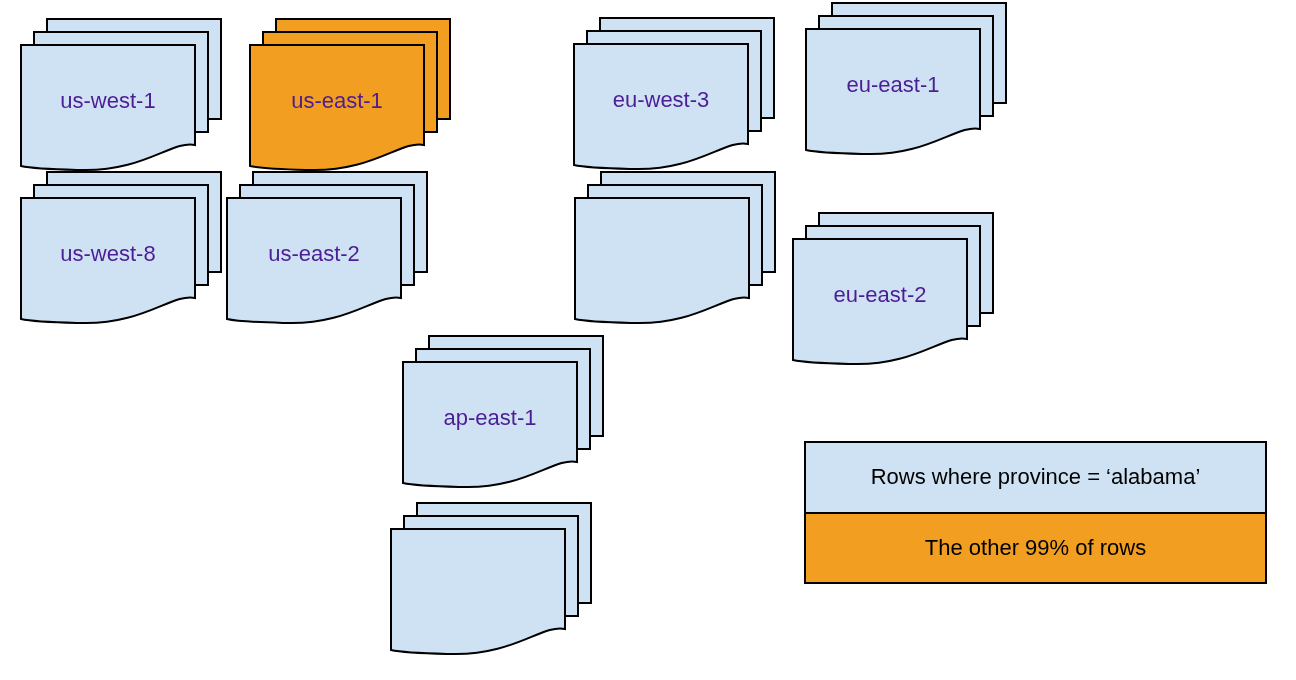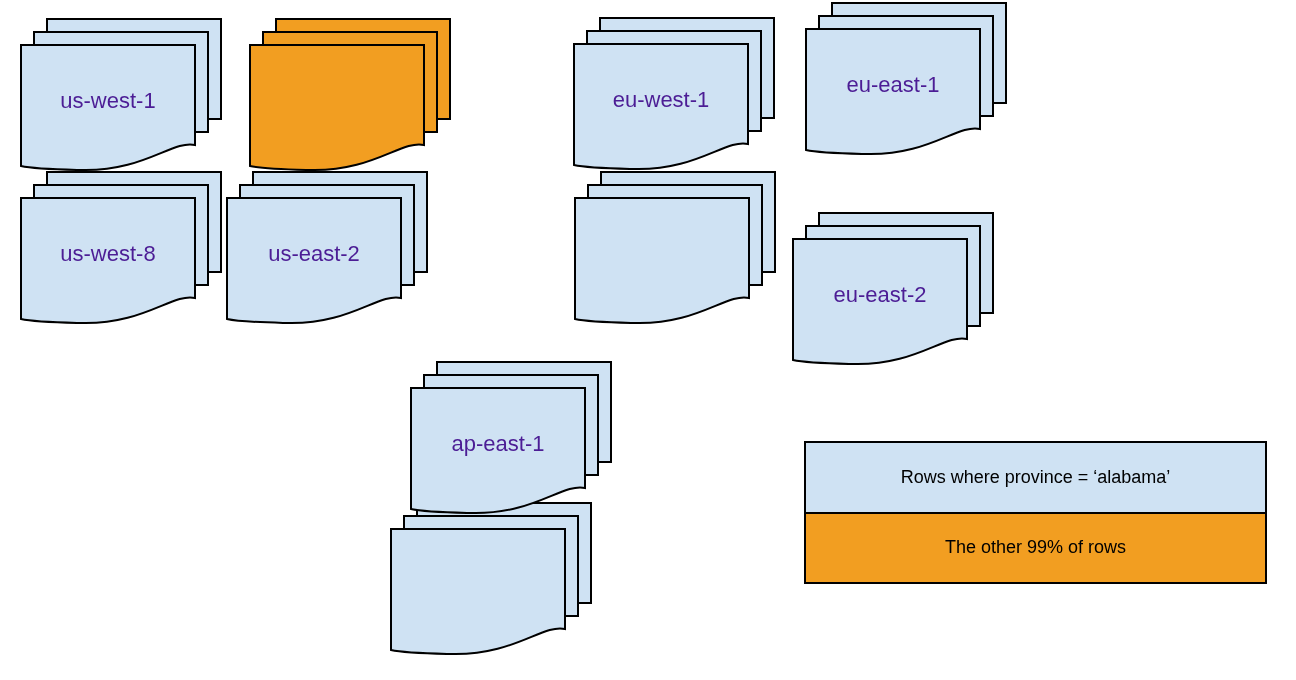--- a/index.html
+++ b/index.html
@@ -61,39 +61,39 @@
 
   
   .s-us-west-1{left:20px;top:18px;z-index:8;}
   .s-us-east-1{left:249px;top:18px;z-index:8;}
   .s-eu-west-1{left:573px;top:17px;z-index:8;}
   .s-eu-east-1{left:805px;top:2px;z-index:8;}
   .s-us-west-2{left:20px;top:171px;z-index:6;}
   .s-us-east-2{left:226px;top:171px;z-index:6;}
   .s-eu-west-2{left:574px;top:171px;z-index:6;}
   .s-eu-east-2{left:792px;top:171px;z-index:6;margin-top:41px;}
-  .s-ap-east-1{left:402px;top:361px;z-index:4;margin-left:8px;}
+  .s-ap-east-1{left:402px;top:335px;z-index:4;}
   .s-ap-east-2{left:390px;top:502px;z-index:2;}
 
   
   .legend{
     position:absolute;
     left:804px;top:441px;
     width:463px;height:143px;
     border:2px solid var(--stroke);
     display:flex;
     flex-direction:column;
     z-index:10;
   }
   .legend-row{
     flex:1;
     display:flex;
     align-items:center;
     justify-content:center;
-    font-size:18px;
+    font-size:22px;
     color:#000;
   }
   .legend-row.blue{background:var(--blue);border-bottom:2px solid var(--stroke);}
   .legend-row.orange{background:var(--orange);}
 </style>
 </head>
 <body>
 
 <div class="canvas">
 
@@ -105,29 +105,30 @@
     </svg>
     <div class="doc-label">us-west-1</div>
   </div>
 
   <div class="stack s-us-east-1 orange">
     <div class="sheet b2"></div>
     <div class="sheet b1"></div>
     <svg class="doc" viewBox="0 0 176 129" aria-hidden="true">
       <path d="M1 1 H175 V101 C 152 96, 124 128, 60 126 C 40 125.5, 14 125, 1 122 Z"></path>
     </svg>
+    <div class="doc-label">us-east-1</div>
   </div>
 
   <div class="stack s-eu-west-1 blue">
     <div class="sheet b2"></div>
     <div class="sheet b1"></div>
     <svg class="doc" viewBox="0 0 176 129" aria-hidden="true">
       <path d="M1 1 H175 V101 C 152 96, 124 128, 60 126 C 40 125.5, 14 125, 1 122 Z"></path>
     </svg>
-    <div class="doc-label">eu-west-1</div>
+    <div class="doc-label">eu-west-3</div>
   </div>
 
   <div class="stack s-eu-east-1 blue">
     <div class="sheet b2"></div>
     <div class="sheet b1"></div>
     <svg class="doc" viewBox="0 0 176 129" aria-hidden="true">
       <path d="M1 1 H175 V101 C 152 96, 124 128, 60 126 C 40 125.5, 14 125, 1 122 Z"></path>
     </svg>
     <div class="doc-label">eu-east-1</div>
   </div>

